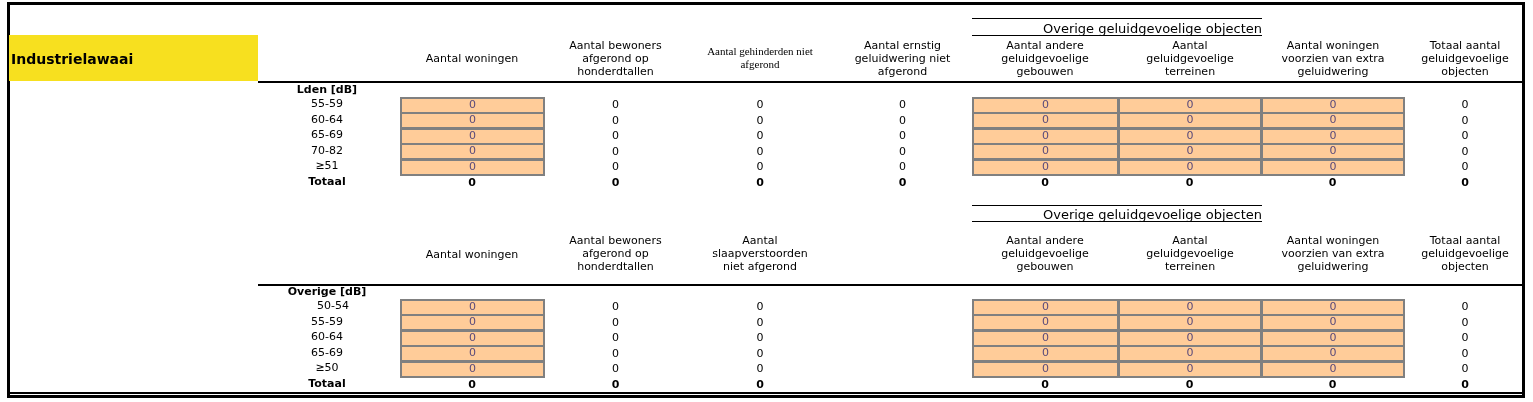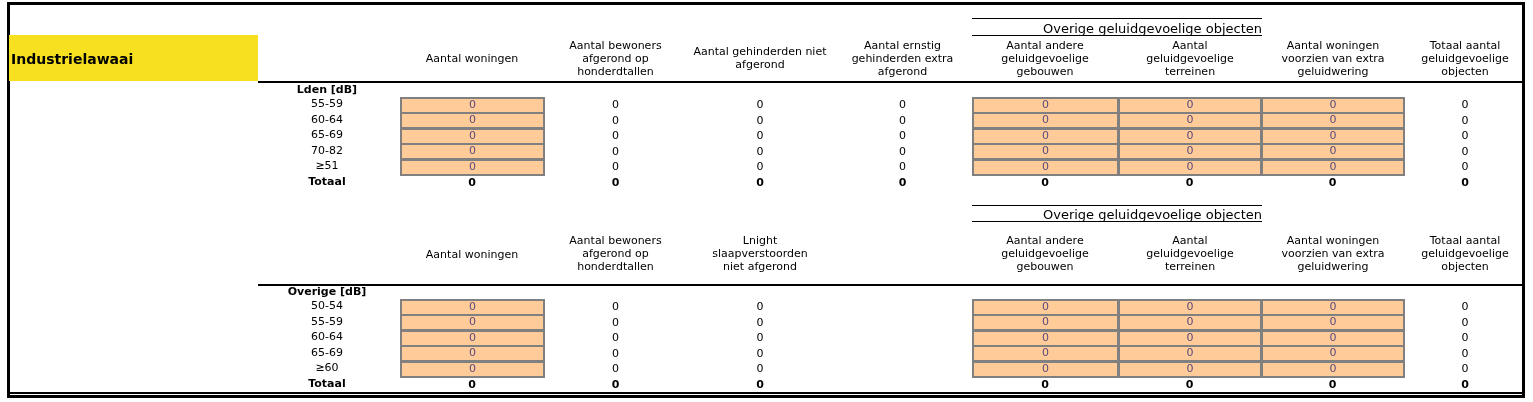--- a/index.html
+++ b/index.html
@@ -33,22 +33,22 @@
 <div class="title-block">
   <span>Industrielawaai</span>
 </div>
 
 <div class="hline thin" style="left:972px;top:18px;width:290px;"></div>
 <div class="group-lbl" style="left:972px;top:22px;width:290px;">Overige geluidgevoelige objecten</div>
 <div class="hline thin" style="left:972px;top:35px;width:290px;"></div>
 
 <div class="hdr" style="left:400px;top:52px;width:144px;height:28px;">Aantal woningen</div>
 <div class="hdr" style="left:553px;top:39px;width:125px;height:42px;">Aantal bewoners afgerond op honderdtallen</div>
-<div class="hdr" style="left:690px;top:45px;width:140px;height:32px;">Aantal gehinderden niet afgerond</div>
-<div class="hdr" style="left:845px;top:39px;width:115px;height:42px;">Aantal ernstig gehinderden extra afgerond</div>
+<div class="hdr" style="left:690px;top:45px;width:140px;height:32px;font-family:Liberation Serif, serif;">Aantal gehinderden niet afgerond</div>
+<div class="hdr" style="left:845px;top:39px;width:115px;height:42px;">Aantal ernstig geluidwering niet afgerond</div>
 <div class="hdr" style="left:985px;top:39px;width:120px;height:42px;">Aantal andere geluidgevoelige gebouwen</div>
 <div class="hdr" style="left:1130px;top:39px;width:120px;height:42px;">Aantal geluidgevoelige terreinen</div>
 <div class="hdr" style="left:1267px;top:39px;width:132px;height:42px;">Aantal woningen voorzien van extra geluidwering</div>
 <div class="hdr" style="left:1410px;top:39px;width:110px;height:42px;">Totaal aantal geluidgevoelige objecten</div>
 
 <div class="hline" style="left:258px;top:81px;width:1264px;"></div>
 
 <div class="rowlbl b" style="left:282px;top:82px;">Lden [dB]</div>
 
 <div id="lden-body">
@@ -107,32 +107,32 @@
     <div class="cell b" style="left: 1261px; top: 175px; width: 143px;">0</div>
     <div class="cell b" style="left: 1410px; top: 175px; width: 110px;">0</div>
   </div>
 
 <div class="hline thin" style="left:972px;top:205px;width:290px;"></div>
 <div class="group-lbl" style="left:972px;top:208px;width:290px;">Overige geluidgevoelige objecten</div>
 <div class="hline thin" style="left:972px;top:221px;width:290px;"></div>
 
 <div class="hdr" style="left:400px;top:248px;width:144px;height:14px;">Aantal woningen</div>
 <div class="hdr" style="left:553px;top:234px;width:125px;height:42px;">Aantal bewoners afgerond op honderdtallen</div>
-<div class="hdr" style="left:700px;top:234px;width:120px;height:42px;">Lnight slaapverstoorden niet afgerond</div>
+<div class="hdr" style="left:700px;top:234px;width:120px;height:42px;">Aantal slaapverstoorden niet afgerond</div>
 <div class="hdr" style="left:985px;top:234px;width:120px;height:42px;">Aantal andere geluidgevoelige gebouwen</div>
 <div class="hdr" style="left:1130px;top:234px;width:120px;height:42px;">Aantal geluidgevoelige terreinen</div>
 <div class="hdr" style="left:1267px;top:234px;width:132px;height:42px;">Aantal woningen voorzien van extra geluidwering</div>
 <div class="hdr" style="left:1410px;top:234px;width:110px;height:42px;">Totaal aantal geluidgevoelige objecten</div>
 
 <div class="hline" style="left:258px;top:284px;width:1264px;"></div>
 
 <div class="rowlbl b" style="left:282px;top:284px;">Overige [dB]</div>
 
 <div id="lnight-body">
-    <div class="rowlbl" style="left: 282px; top: 298px;">50-54</div>
+    <div class="rowlbl" style="left: 288px; top: 298px;">50-54</div>
     <div class="inp" style="left: 400px; top: 298.5px; width: 145px; height: 17.1px;">0</div>
     <div class="cell" style="left: 553px; top: 299px; width: 125px;">0</div>
     <div class="cell" style="left: 690px; top: 299px; width: 140px;">0</div>
     <div class="inp" style="left: 972px; top: 298.5px; width: 147px; height: 17.1px;">0</div>
     <div class="inp" style="left: 1118px; top: 298.5px; width: 144px; height: 17.1px;">0</div>
     <div class="inp" style="left: 1261px; top: 298.5px; width: 144px; height: 17.1px;">0</div>
     <div class="cell" style="left: 1410px; top: 299px; width: 110px;">0</div>
     <div class="rowlbl" style="left: 282px; top: 313.6px;">55-59</div>
     <div class="inp" style="left: 400px; top: 314.1px; width: 145px; height: 17.1px;">0</div>
     <div class="cell" style="left: 553px; top: 314.6px; width: 125px;">0</div>
@@ -150,21 +150,21 @@
     <div class="inp" style="left: 1261px; top: 329.7px; width: 144px; height: 17.1px;">0</div>
     <div class="cell" style="left: 1410px; top: 330.2px; width: 110px;">0</div>
     <div class="rowlbl" style="left: 282px; top: 344.8px;">65-69</div>
     <div class="inp" style="left: 400px; top: 345.3px; width: 145px; height: 17.1px;">0</div>
     <div class="cell" style="left: 553px; top: 345.8px; width: 125px;">0</div>
     <div class="cell" style="left: 690px; top: 345.8px; width: 140px;">0</div>
     <div class="inp" style="left: 972px; top: 345.3px; width: 147px; height: 17.1px;">0</div>
     <div class="inp" style="left: 1118px; top: 345.3px; width: 144px; height: 17.1px;">0</div>
     <div class="inp" style="left: 1261px; top: 345.3px; width: 144px; height: 17.1px;">0</div>
     <div class="cell" style="left: 1410px; top: 345.8px; width: 110px;">0</div>
-    <div class="rowlbl" style="left: 282px; top: 360.4px;">≥60</div>
+    <div class="rowlbl" style="left: 282px; top: 360.4px;">≥50</div>
     <div class="inp" style="left: 400px; top: 360.9px; width: 145px; height: 17.1px;">0</div>
     <div class="cell" style="left: 553px; top: 361.4px; width: 125px;">0</div>
     <div class="cell" style="left: 690px; top: 361.4px; width: 140px;">0</div>
     <div class="inp" style="left: 972px; top: 360.9px; width: 147px; height: 17.1px;">0</div>
     <div class="inp" style="left: 1118px; top: 360.9px; width: 144px; height: 17.1px;">0</div>
     <div class="inp" style="left: 1261px; top: 360.9px; width: 144px; height: 17.1px;">0</div>
     <div class="cell" style="left: 1410px; top: 361.4px; width: 110px;">0</div>
     <div class="rowlbl b" style="left: 282px; top: 376px;">Totaal</div>
     <div class="cell b" style="left: 400px; top: 377px; width: 144px;">0</div>
     <div class="cell b" style="left: 553px; top: 377px; width: 125px;">0</div>

